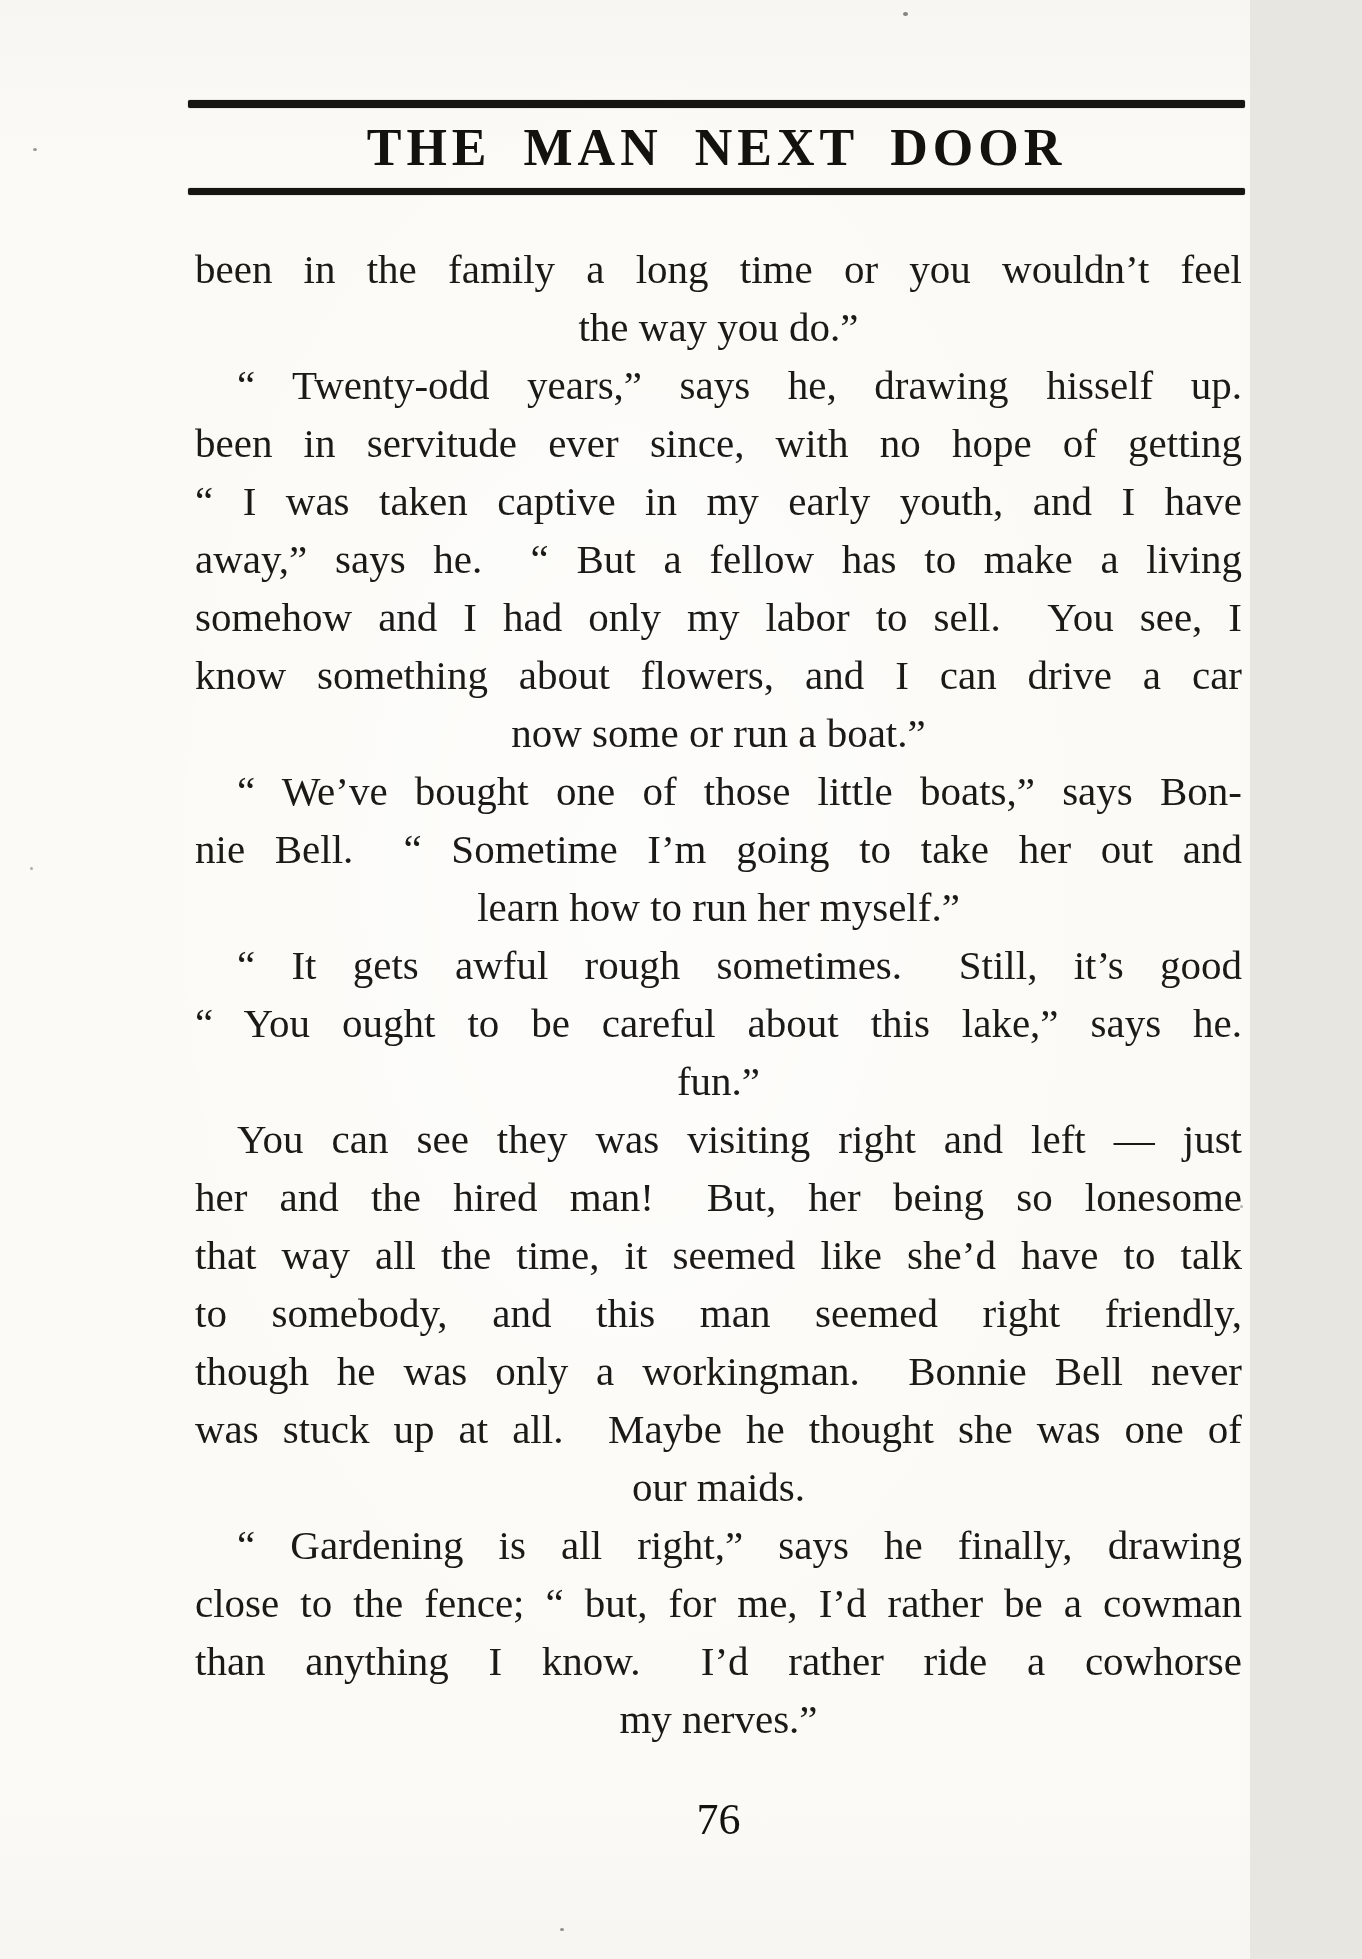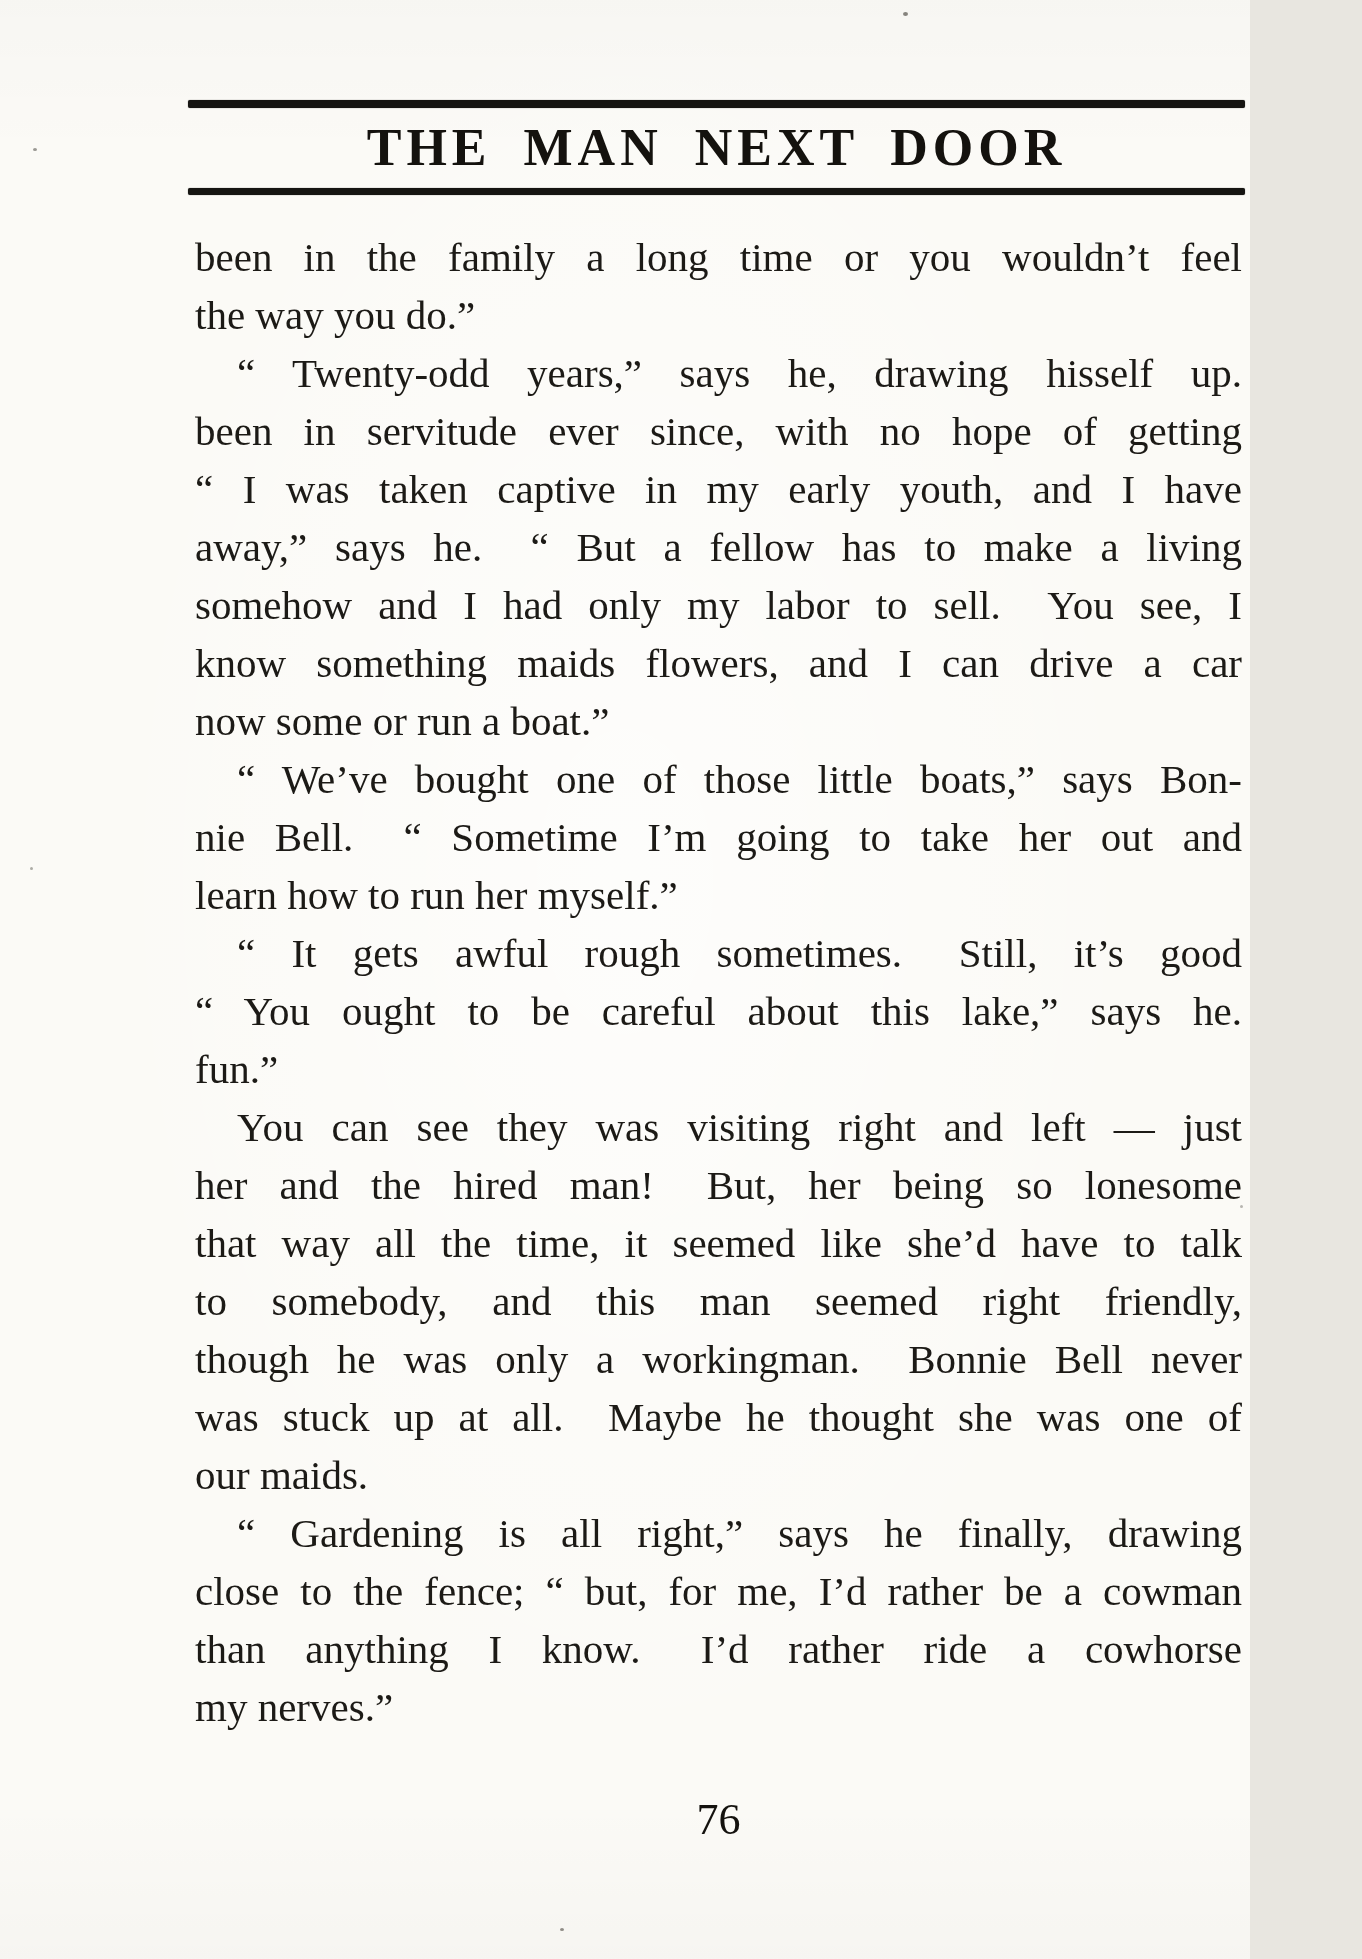--- a/index.html
+++ b/index.html
@@ -25,32 +25,32 @@
   .rule.top{top:100px;height:8px;}
   .rule.bottom{top:188px;height:7px;}
   .title{
     position:absolute;top:112px;left:188px;width:1057px;height:72px;
     line-height:72px;text-align:center;
     font-size:52px;font-weight:bold;
     letter-spacing:5px;word-spacing:14px;
     color:#14120e;
   }
   .body-text{
-    position:absolute;left:195px;top:228px;width:1047px;
+    position:absolute;left:195px;top:240px;width:1047px;
     font-size:41px;line-height:58px;
     color:var(--ink);
   }
   .para{margin:0;padding:0;}
   .line{
     text-align:justify;
     text-align-last:justify;
     white-space:nowrap;
   }
   .line.end{
-    text-align:left;
+    text-align:center;
     text-align-last:auto;
   }
   .para.indent .line:first-child{text-indent:42px;}
   .pagenum{
     position:absolute;left:195px;top:1796px;width:1047px;
     text-align:center;font-size:44px;line-height:48px;
     color:#14120e;
   }
   .speck{position:absolute;background:#3a372f;border-radius:50%;}
 </style>
@@ -69,21 +69,21 @@
       <div class="para">
         <div class="line">been in the family a long time or you wouldn’t feel</div>
         <div class="line end">the way you do.”</div>
       </div>
       <div class="para indent">
         <div class="line">“ Twenty-odd years,” says he, drawing hisself up.</div>
         <div class="line">been in servitude ever since, with no hope of getting</div>
         <div class="line">“ I was taken captive in my early youth, and I have</div>
         <div class="line">away,” says he.  “ But a fellow has to make a living</div>
         <div class="line">somehow and I had only my labor to sell.  You see, I</div>
-        <div class="line">know something maids flowers, and I can drive a car</div>
+        <div class="line">know something about flowers, and I can drive a car</div>
         <div class="line end">now some or run a boat.”</div>
       </div>
       <div class="para indent">
         <div class="line">“ We’ve bought one of those little boats,” says Bon-</div>
         <div class="line">nie Bell.  “ Sometime I’m going to take her out and</div>
         <div class="line end">learn how to run her myself.”</div>
       </div>
       <div class="para indent">
         <div class="line">“ It gets awful rough sometimes.  Still, it’s good</div>
         <div class="line">“ You ought to be careful about this lake,” says he.</div>

